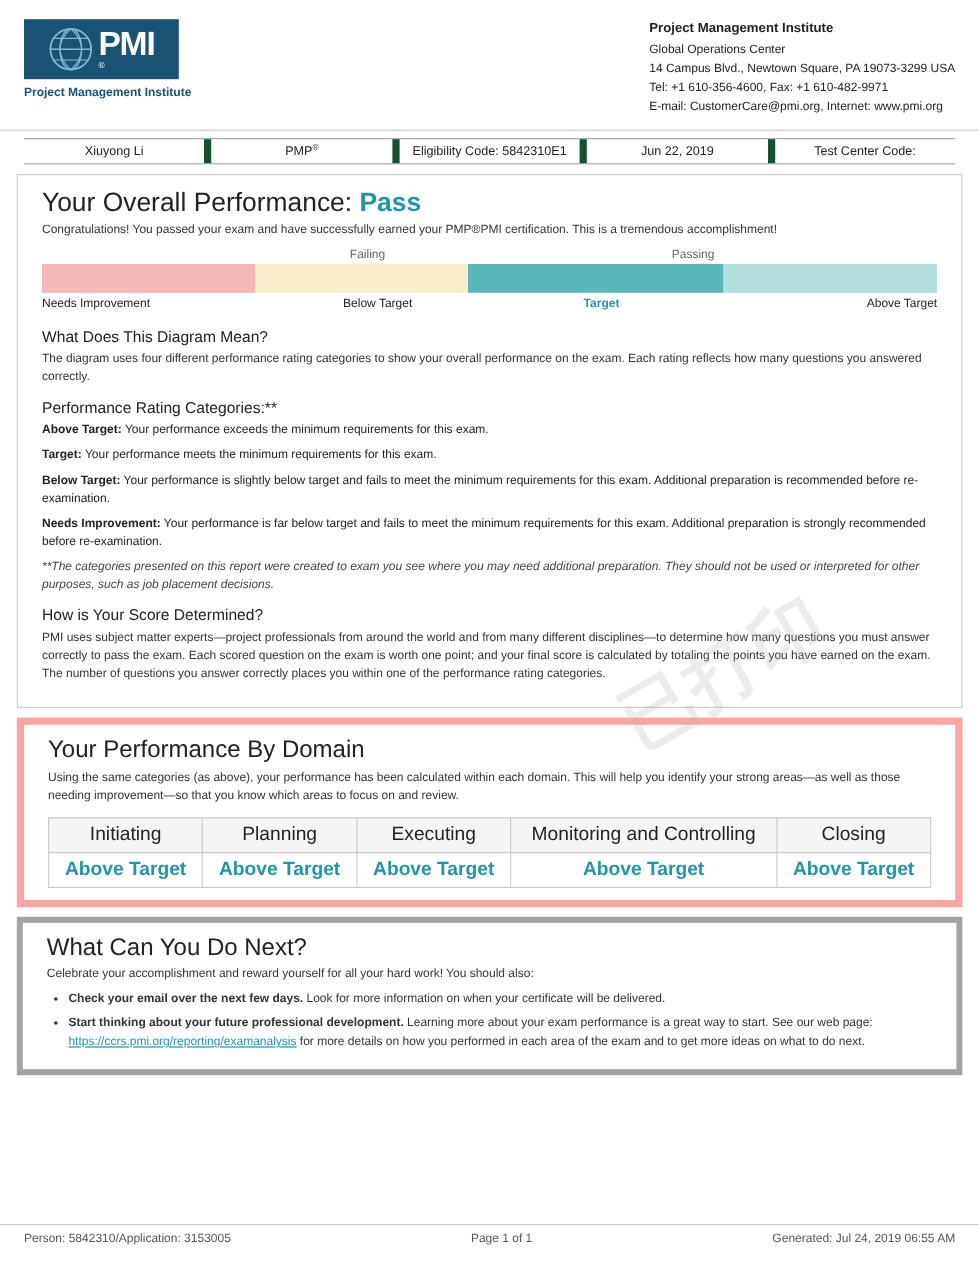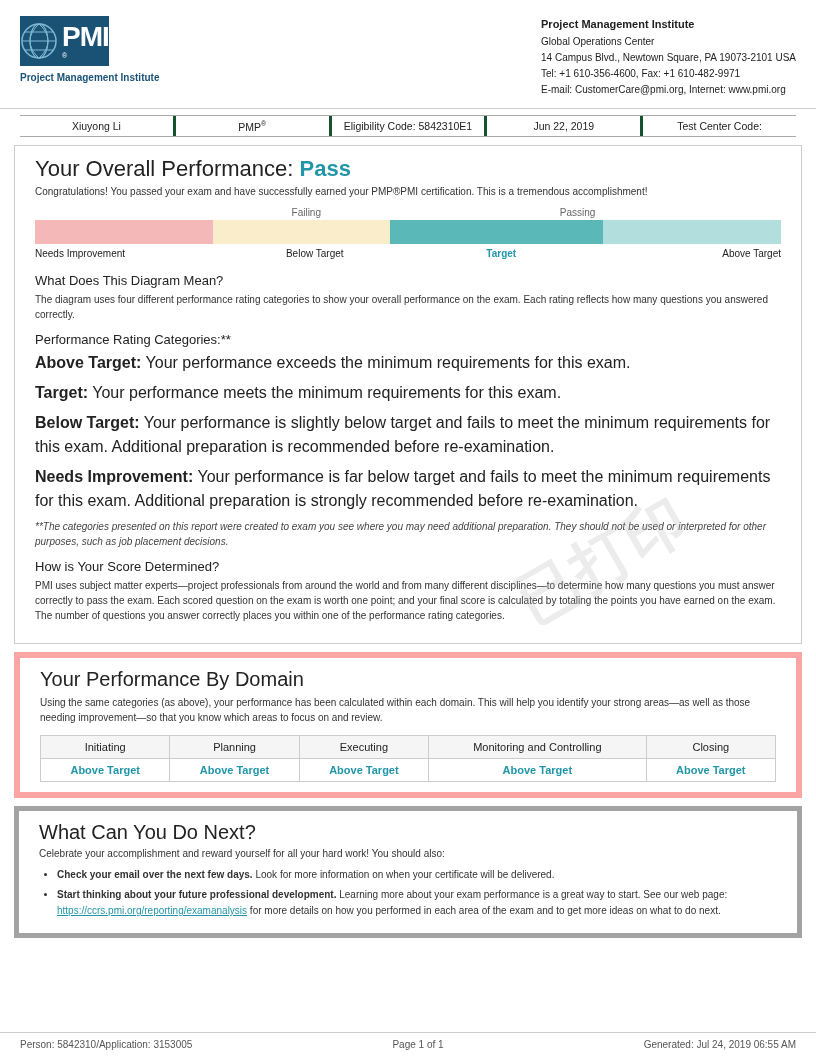--- a/index.html
+++ b/index.html
@@ -21,21 +21,21 @@
       border-bottom: 1px solid #ccc;
     }
     .logo-area {
       display: flex;
       flex-direction: column;
       align-items: flex-start;
       min-width: 200px;
     }
     .logo-box {
       background: #1a5276;
-      padding: 6px 0;
+      padding: 6px 20px;
       display: flex;
       align-items: center;
       gap: 4px;
       margin-bottom: 4px;
     }
     .logo-globe {
       width: 38px;
       height: 38px;
     }
     .logo-pmi-text {
@@ -70,21 +70,21 @@
     .info-bar {
       display: flex;
       border-top: 1px solid #aaa;
       border-bottom: 1px solid #aaa;
       margin: 0 20px;
       font-size: 10.5px;
     }
     .info-bar-cell {
       flex: 1;
       padding: 4px 8px;
-      border-right: 3px solid #14532d;
+      border-right: 6px solid #14532d;
       text-align: center;
     }
     .info-bar-cell:last-child { border-right: none; }
 
     
     .main {
       padding: 10px 20px;
       border: 1px solid #ccc;
       margin: 8px 14px;
     }
@@ -145,21 +145,21 @@
     }
     .section-text {
       font-size: 10px;
       line-height: 1.5;
       color: #333;
       margin-bottom: 10px;
     }
 
     .perf-categories { margin-bottom: 6px; }
     .perf-cat-item {
-      font-size: 16px;
+      font-size: 10px;
       line-height: 1.5;
       margin-bottom: 6px;
     }
     .perf-cat-item strong { font-weight: bold; }
     .italic-note {
       font-size: 10px;
       font-style: italic;
       color: #444;
       margin-bottom: 10px;
       line-height: 1.5;
@@ -178,21 +178,21 @@
     }
     .domain-subtitle {
       font-size: 10px;
       color: #333;
       margin-bottom: 10px;
       line-height: 1.5;
     }
     .domain-table {
       width: 100%;
       border-collapse: collapse;
-      font-size: 11px;
+      font-size: 16px;
     }
     .domain-table th, .domain-table td {
       border: 1px solid #ccc;
       padding: 5px 8px;
       text-align: center;
     }
     .domain-table th {
       background: #f5f5f5;
       font-weight: normal;
     }
@@ -230,21 +230,21 @@
     
     .footer {
       display: flex;
       justify-content: space-between;
       border-top: 1px solid #ccc;
       padding: 6px 20px;
       font-size: 10px;
       color: #555;
       margin-top: 10px;
       position: absolute;
-      bottom: 0;
+      bottom: 12px;
       left: 0;
       right: 0;
     }
 
     
     .watermark {
       position: absolute;
       top: 520px;
       right: 120px;
       font-size: 60px;
@@ -275,21 +275,21 @@
       <div class="logo-pmi-text">
         <span class="pmi-letters">PMI</span>
         <span style="color:#fff;font-size:7px;margin-top:1px;">®</span>
       </div>
     </div>
     <span class="logo-subtitle">Project Management Institute</span>
   </div>
   <div class="header-contact">
     <div class="org-name">Project Management Institute</div>
     <div>Global Operations Center</div>
-    <div>14 Campus Blvd., Newtown Square, PA 19073-2101 USA</div>
+    <div>14 Campus Blvd., Newtown Square, PA 19073-3299 USA</div>
     <div>Tel: +1 610-356-4600, Fax: +1 610-482-9971</div>
     <div>E-mail: CustomerCare@pmi.org, Internet: www.pmi.org</div>
   </div>
 </div>
 
 <div class="info-bar" style="margin-top:6px;">
   <div class="info-bar-cell">Xiuyong Li</div>
   <div class="info-bar-cell"><span>PMP</span><sup style="font-size:7px;">®</sup></div>
   <div class="info-bar-cell">Eligibility Code: 5842310E1</div>
   <div class="info-bar-cell">Jun 22, 2019</div>

